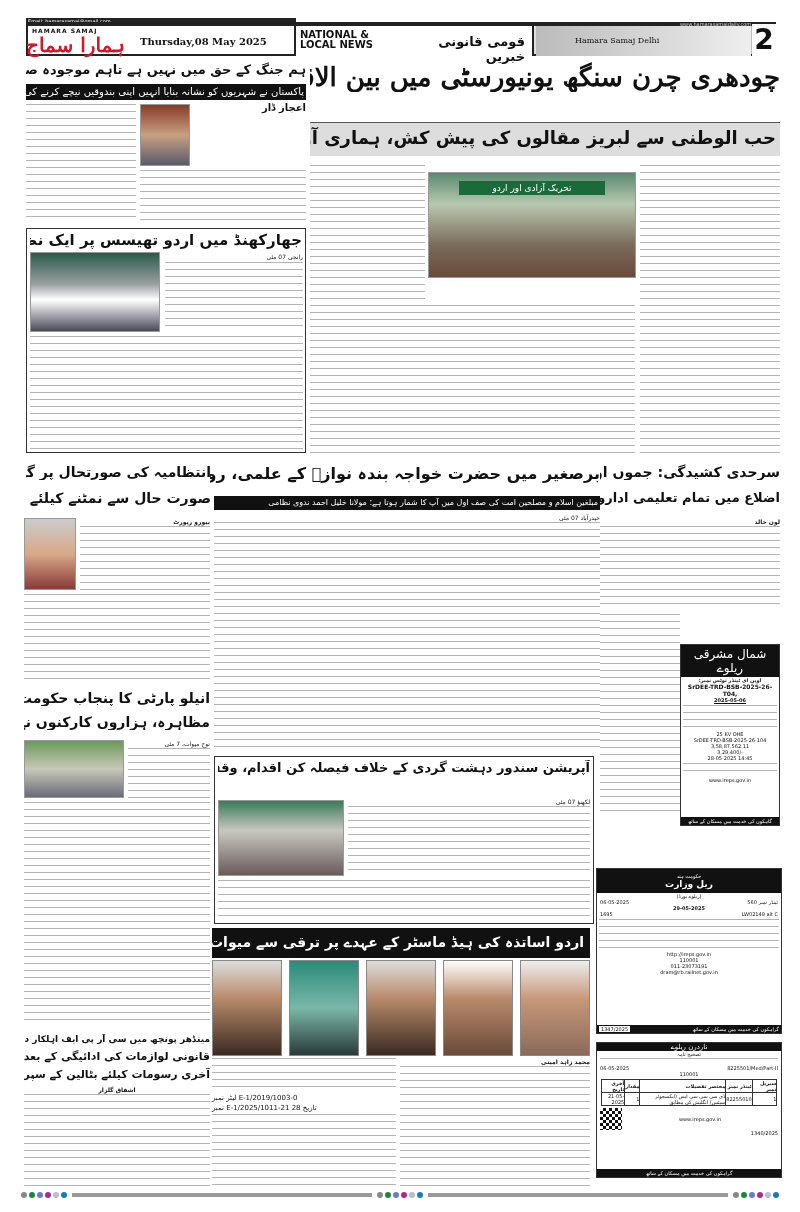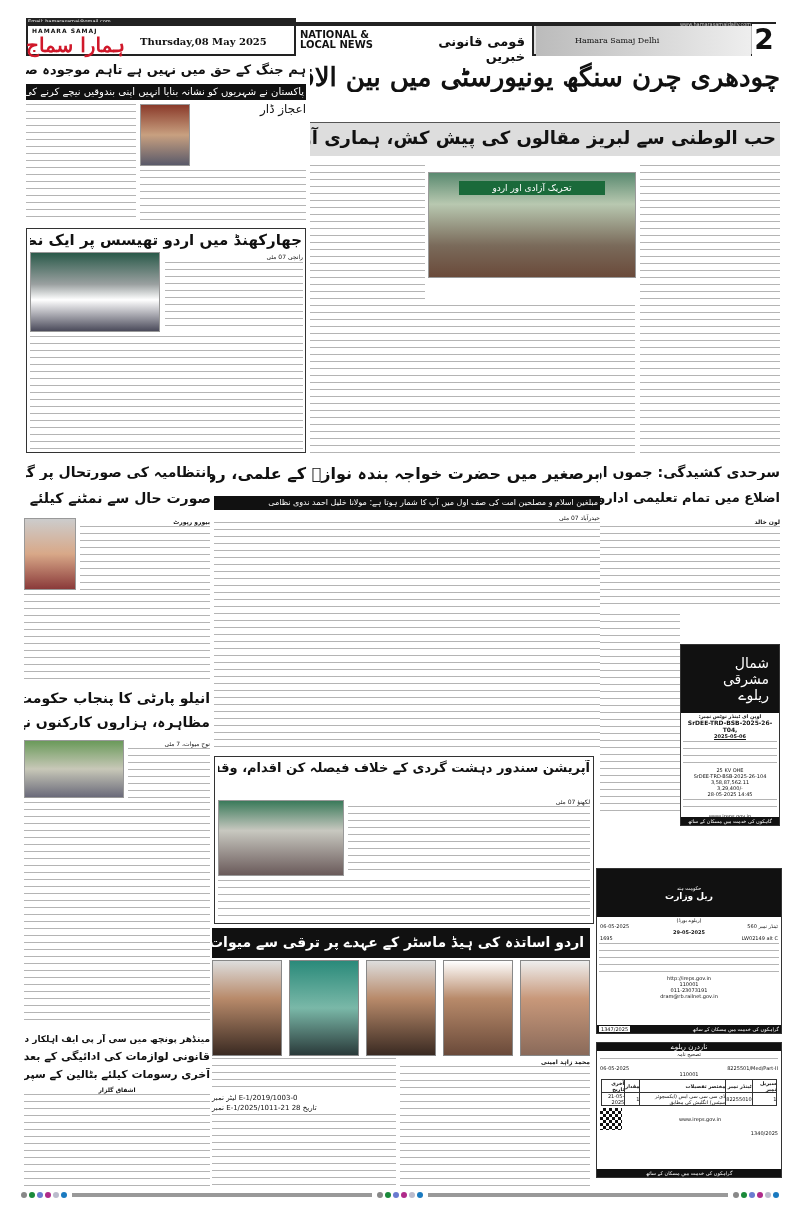--- a/index.html
+++ b/index.html
@@ -47,21 +47,21 @@
 <div class="abs img" style="left:428px;top:172px;width:208px;height:106px;background:linear-gradient(180deg,#5a8a70 0%,#b8c8b0 30%,#7a6a5a 70%,#6a4a3a 100%)">
   <div style="margin:8px 30px;background:#1a6a3a;color:#fff;font-size:9px;text-align:center;padding:2px" class="rtl">تحریک آزادی اور اردو</div>
 </div>
 <div class="abs lines" style="left:640px;top:165px;width:140px;height:290px"></div>
 <div class="abs lines" style="left:310px;top:165px;width:115px;height:135px"></div>
 <div class="abs lines" style="left:310px;top:305px;width:325px;height:150px"></div>
 
 <div class="abs rtl hl" style="left:26px;top:62px;width:280px;font-size:13px;white-space:nowrap;overflow:hidden">ہم جنگ کے حق میں نہیں ہے تاہم موجودہ صورتحال پاکستان کی وجہ سے ہوئی ہے</div>
 <div class="abs rtl blackbar" style="left:26px;top:84px;width:280px;height:16px;font-size:10px;white-space:nowrap;overflow:hidden;padding:2px">پاکستان نے شہریوں کو نشانہ بنایا انہیں اپنی بندوقیں نیچے کرنے کی ضرورت: وزیراعلیٰ عمر عبداللہ</div>
 <div class="abs img" style="left:140px;top:104px;width:50px;height:62px;background:linear-gradient(180deg,#8a3a2a 0%,#c8a080 50%,#5a5a6a 100%)"></div>
-<div class="abs rtl" style="left:195px;top:102px;width:111px;font-size:12px;font-weight:normal">اعجاز ڈار</div>
+<div class="abs rtl" style="left:195px;top:102px;width:111px;font-size:10px;font-weight:bold">اعجاز ڈار</div>
 <div class="abs lines" style="left:26px;top:104px;width:110px;height:118px"></div>
 <div class="abs lines" style="left:140px;top:170px;width:166px;height:52px"></div>
 
 <div class="abs border" style="left:26px;top:228px;width:280px;height:225px"></div>
 <div class="abs rtl hl" style="left:30px;top:231px;width:272px;font-size:15px;text-align:center;white-space:nowrap;overflow:hidden">جھارکھنڈ میں اردو تھیسس پر ایک نظر کی رسم اجرا</div>
 <div class="abs img" style="left:30px;top:252px;width:130px;height:80px;background:linear-gradient(180deg,#2a5a4a 0%,#9aa0a0 40%,#fff 60%,#4a4a5a 100%)"></div>
 <div class="abs rtl" style="left:165px;top:253px;width:138px;font-size:6px">رانچی 07 مئی</div>
 <div class="abs lines" style="left:165px;top:262px;width:138px;height:70px"></div>
 <div class="abs lines" style="left:30px;top:336px;width:273px;height:113px"></div>
 
@@ -84,21 +84,21 @@
 <div class="abs rtl" style="left:500px;top:514px;width:100px;font-size:6px">حیدرآباد 07 مئی</div>
 <div class="abs lines" style="left:214px;top:522px;width:386px;height:230px"></div>
 
 <div class="abs rtl hl" style="left:600px;top:464px;width:180px;font-size:14px;white-space:nowrap;overflow:hidden">سرحدی کشیدگی: جموں اور کشمیر کے سرحدی</div>
 <div class="abs rtl hl" style="left:600px;top:490px;width:180px;font-size:13px;white-space:nowrap;overflow:hidden">اضلاع میں تمام تعلیمی اداروں بند رہے</div>
 <div class="abs rtl" style="left:600px;top:518px;width:180px;font-size:6px;font-weight:bold">لون خالد</div>
 <div class="abs lines" style="left:600px;top:526px;width:180px;height:84px"></div>
 <div class="abs lines" style="left:600px;top:614px;width:80px;height:200px"></div>
 
 <div class="abs border" style="left:680px;top:644px;width:100px;height:182px;font-size:5px">
-  <div class="rtl blackbar" style="font-size:14px;text-align:right;padding:10px">شمال مشرقی ریلوے</div>
+  <div class="rtl blackbar" style="font-size:12px;text-align:center;padding:2px">شمال مشرقی ریلوے</div>
   <div class="rtl" style="text-align:center;font-weight:bold">اوپن ای ٹینڈر نوٹس نمبر:</div>
   <div style="text-align:center;font-weight:bold;font-size:6px">SrDEE-TRD-BSB-2025-26-T04,</div>
   <div style="text-align:center;font-weight:bold;text-decoration:underline">2025-05-06</div>
   <div class="lines" style="height:24px;margin:2px"></div>
   <div style="text-align:center">25 KV OHE</div>
   <div style="text-align:center">SrDEE-TRD-BSB-2025-26-104</div>
   <div style="text-align:center">3,58,87,562.11</div>
   <div style="text-align:center">3,29,400/-</div>
   <div style="text-align:center">28-05-2025 14:45</div>
   <div class="lines" style="height:12px;margin:2px"></div>
@@ -128,21 +128,21 @@
 <div class="abs" style="left:212px;top:1104px;width:184px;font-size:7px">نمبر E-1/2025/1011-21 تاریخ 28</div>
 <div class="abs lines" style="left:212px;top:1114px;width:184px;height:76px"></div>
 
 <div class="abs rtl hl" style="left:24px;top:1034px;width:186px;font-size:9px;white-space:nowrap;overflow:hidden">مینڈھر پونچھ میں سی آر پی ایف اہلکار دل کا دورہ پڑنے سے فوت</div>
 <div class="abs rtl hl" style="left:24px;top:1050px;width:186px;font-size:11px;text-align:center;white-space:nowrap;overflow:hidden">قانونی لوازمات کی ادائیگی کے بعد نعش</div>
 <div class="abs rtl hl" style="left:24px;top:1068px;width:186px;font-size:11px;text-align:center;white-space:nowrap;overflow:hidden">آخری رسومات کیلئے بٹالین کے سپرد</div>
 <div class="abs rtl" style="left:24px;top:1086px;width:186px;font-size:6px;font-weight:bold;text-align:center">اشفاق گلزار</div>
 <div class="abs lines" style="left:24px;top:1094px;width:186px;height:96px"></div>
 
 <div class="abs border" style="left:596px;top:868px;width:186px;height:166px;font-size:5px">
-  <div class="blackbar" style="text-align:center;padding:16px 0">
+  <div class="blackbar" style="text-align:center;padding:4px 0">
     <div class="rtl" style="text-align:center">حکومت ہند</div>
     <div class="rtl" style="text-align:center;font-size:9px;font-weight:bold">ریل وزارت</div>
   </div>
   <div class="rtl" style="text-align:center">(ریلوے بورڈ)</div>
   <div style="display:flex;justify-content:space-between;padding:0 3px">
     <span>06-05-2025</span>
     <span class="rtl">ٹینڈر نمبر 560</span>
   </div>
   <div style="text-align:center;font-weight:bold">29-05-2025</div>
   <div style="display:flex;justify-content:space-between;padding:0 3px">

